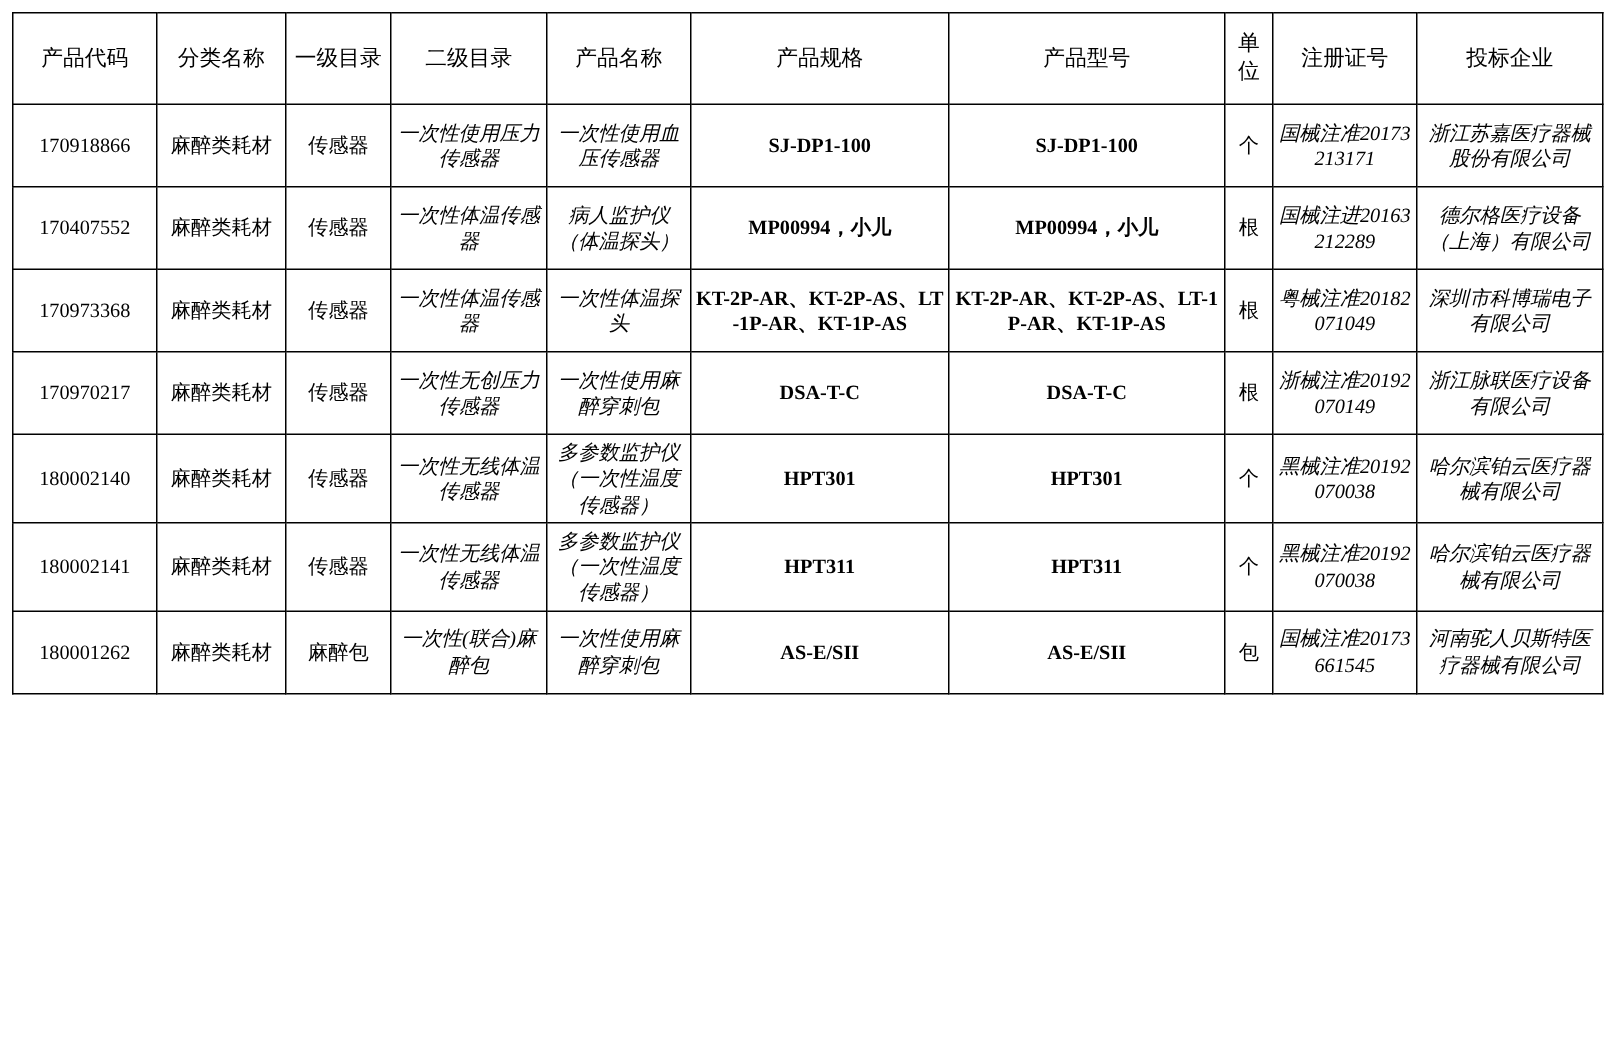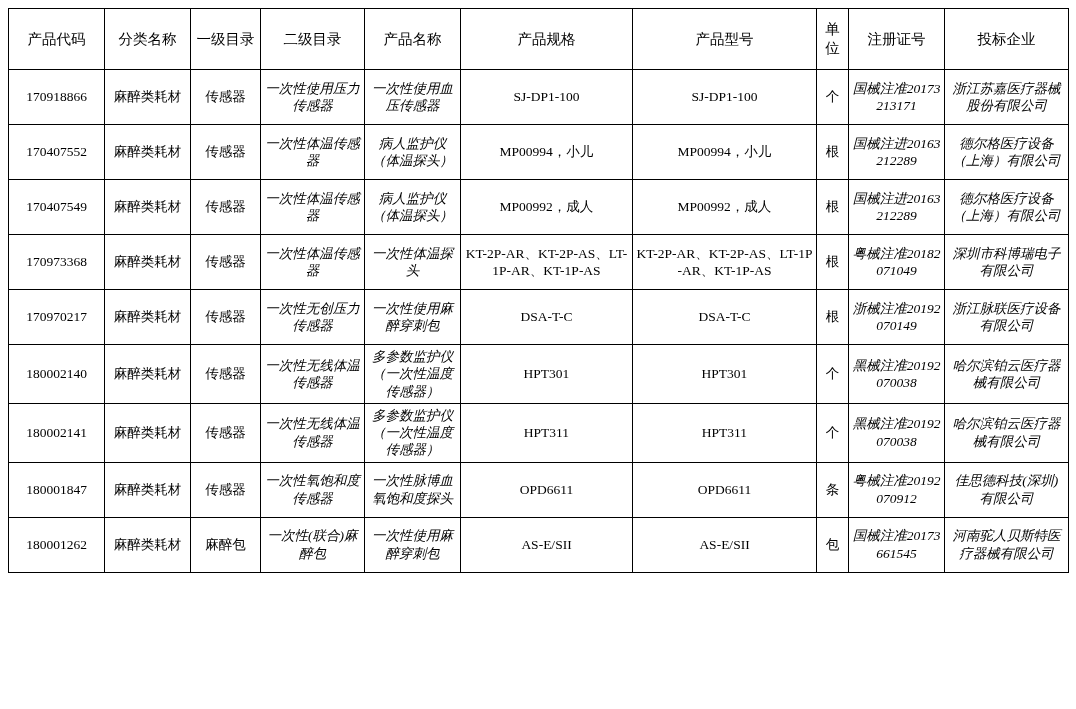--- a/index.html
+++ b/index.html
@@ -57,21 +57,21 @@
   col.c6 { width: 184px; }
   col.c7 { width: 32px; }
   col.c8 { width: 96px; }
   col.c9 { width: 124px; }
 
   .unit-head {
     letter-spacing: 0;
     line-height: 1.15;
   }
   .num { font-size: 13.5px; }
-  .mono-ish { font-size: 13.5px; }
+  .mono-ish { font-size: 13.5px; font-weight: bold; }
   .tight { line-height: 1.22; font-style: italic; }
 </style>
 </head>
 <body>
 
 <div id="sheet">
   <table class="grid">
     <colgroup>
       <col class="c0">
         <col class="c1">
@@ -117,32 +117,20 @@
         <td>传感器</td>
         <td class="tight">一次性体温传感器</td>
         <td class="tight">病人监护仪（体温探头）</td>
         <td class="mono-ish">MP00994，小儿</td>
         <td class="mono-ish">MP00994，小儿</td>
         <td>根</td>
         <td class="tight">国械注进20163212289</td>
         <td class="tight">德尔格医疗设备（上海）有限公司</td>
       </tr>
       <tr>
-        <td class="num">170407549</td>
-        <td>麻醉类耗材</td>
-        <td>传感器</td>
-        <td class="tight">一次性体温传感器</td>
-        <td class="tight">病人监护仪（体温探头）</td>
-        <td class="mono-ish">MP00992，成人</td>
-        <td class="mono-ish">MP00992，成人</td>
-        <td>根</td>
-        <td class="tight">国械注进20163212289</td>
-        <td class="tight">德尔格医疗设备（上海）有限公司</td>
-      </tr>
-      <tr>
         <td class="num">170973368</td>
         <td>麻醉类耗材</td>
         <td>传感器</td>
         <td class="tight">一次性体温传感器</td>
         <td class="tight">一次性体温探头</td>
         <td class="mono-ish">KT-2P-AR、KT-2P-AS、LT-1P-AR、KT-1P-AS</td>
         <td class="mono-ish">KT-2P-AR、KT-2P-AS、LT-1P-AR、KT-1P-AS</td>
         <td>根</td>
         <td class="tight">粤械注准20182071049</td>
         <td class="tight">深圳市科博瑞电子有限公司</td>
@@ -177,32 +165,20 @@
         <td>传感器</td>
         <td class="tight">一次性无线体温传感器</td>
         <td class="tight">多参数监护仪（一次性温度传感器）</td>
         <td class="mono-ish">HPT311</td>
         <td class="mono-ish">HPT311</td>
         <td>个</td>
         <td class="tight">黑械注准20192070038</td>
         <td class="tight">哈尔滨铂云医疗器械有限公司</td>
       </tr>
       <tr>
-        <td class="num">180001847</td>
-        <td>麻醉类耗材</td>
-        <td>传感器</td>
-        <td class="tight">一次性氧饱和度传感器</td>
-        <td class="tight">一次性脉博血氧饱和度探头</td>
-        <td class="mono-ish">OPD6611</td>
-        <td class="mono-ish">OPD6611</td>
-        <td>条</td>
-        <td class="tight">粤械注准20192070912</td>
-        <td class="tight">佳思德科技(深圳) 有限公司</td>
-      </tr>
-      <tr>
         <td class="num">180001262</td>
         <td>麻醉类耗材</td>
         <td>麻醉包</td>
         <td class="tight">一次性(联合)麻醉包</td>
         <td class="tight">一次性使用麻醉穿刺包</td>
         <td class="mono-ish">AS-E/SII</td>
         <td class="mono-ish">AS-E/SII</td>
         <td>包</td>
         <td class="tight">国械注准20173661545</td>
         <td class="tight">河南驼人贝斯特医疗器械有限公司</td>

